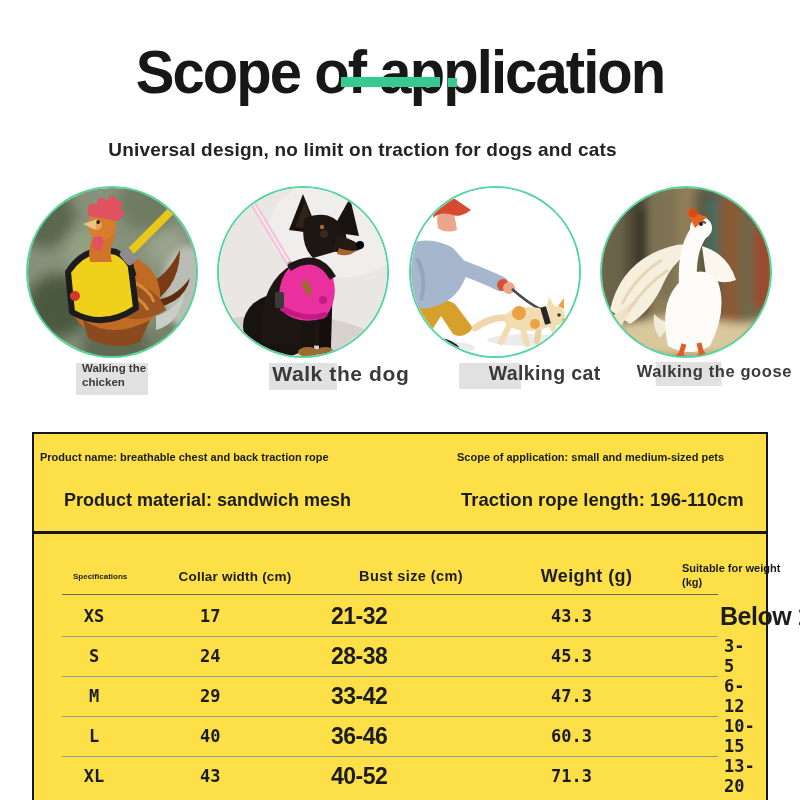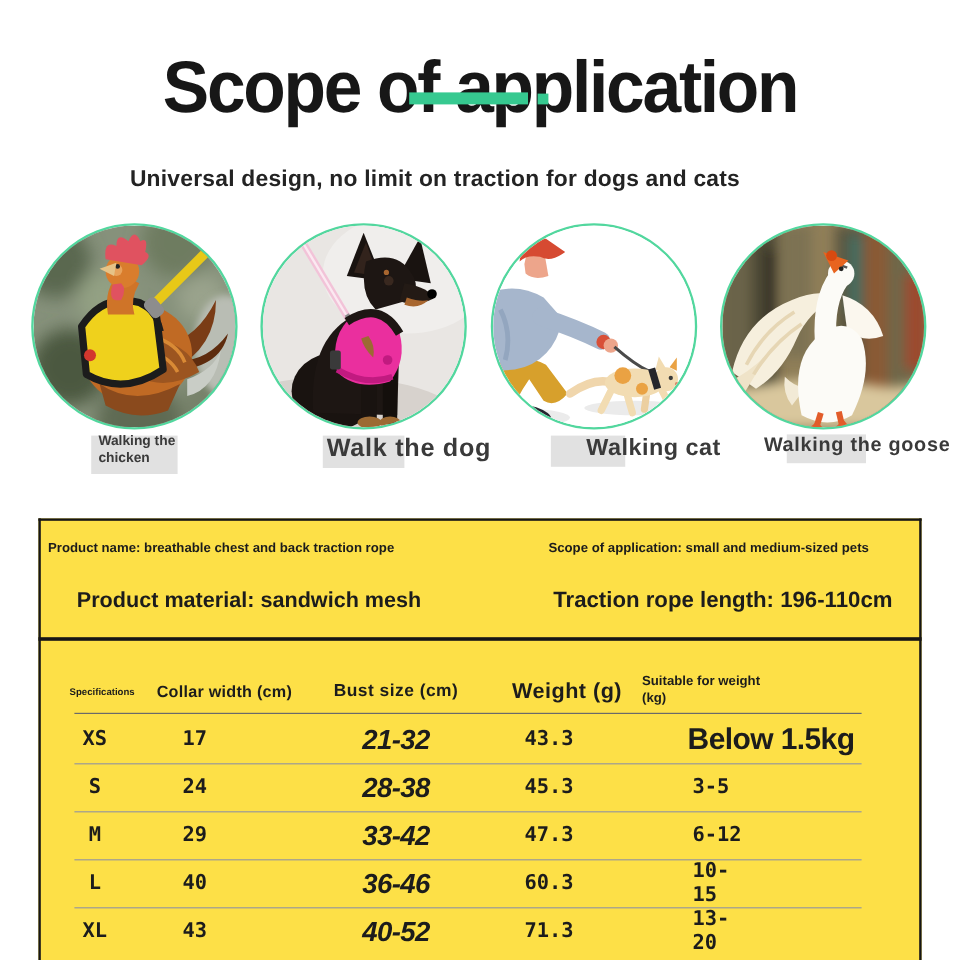--- a/index.html
+++ b/index.html
@@ -39,39 +39,39 @@
   
   .spec-table{position:absolute;left:32px;top:432px;width:736px;height:368px;
     border:2px solid #161616;border-bottom:none;box-sizing:border-box;background:#fde047;}
   .pi{position:absolute;font-weight:700;white-space:nowrap;}
   .pi-name{left:6px;top:17px;font-size:11px;}
   .pi-scope{left:423px;top:17px;font-size:11px;}
   .pi-material{left:30px;top:56px;font-size:18px;}
   .pi-length{left:427px;top:55px;font-size:18.5px;}
   .divider{position:absolute;left:-2px;top:97px;width:736px;height:3px;background:#161616;}
 
-  .shead,.srow{position:absolute;left:0;width:587px;display:grid;
-    grid-template-columns:90px 126px 160px 125px auto;align-items:center;}
+  .shead,.srow{position:absolute;left:15px;width:587px;display:grid;
+    grid-template-columns:90px 126px 160px 125px auto;align-items:center;gap:33px;}
   .shead{top:121px;height:42px;}
   .h-spec{font-size:8px;font-weight:700;padding-left:24px;}
   .h-collar{font-size:13.5px;font-weight:700;text-align:center;letter-spacing:.2px;}
   .h-bust{font-size:14.5px;font-weight:700;text-align:center;letter-spacing:.4px;}
   .h-weight{font-size:18px;font-weight:800;text-align:center;letter-spacing:.4px;}
   .h-suit{font-size:11px;font-weight:700;width:120px;line-height:1.25;}
   .h-suit .l2{display:block;text-align:left;}
 
   .headline{position:absolute;left:28px;top:160px;width:656px;height:1px;background:#6a6a6a;}
   .rsep{position:absolute;left:28px;width:656px;height:1px;background:#9a9a9a;}
 
   .srow{height:40px;}
   .mono{font-family:"DejaVu Sans Mono","Liberation Mono",monospace;font-weight:700;}
   .c-size{text-align:center;font-size:17px;}
   .c-collar{padding-left:28px;font-size:17px;}
-  .c-bust{text-align:center;font-size:23px;font-weight:700;letter-spacing:-.5px;
-    font-family:"Liberation Sans",sans-serif;font-style:italic;}
+  .c-bust{font-size:23px;font-weight:700;letter-spacing:-.5px;
+    font-family:"Liberation Sans",sans-serif;}
   .c-weight{padding-left:27px;font-size:17px;}
   .c-suit{padding-left:42px;font-size:17px;}
   .row-0 .c-suit{font-family:"Liberation Sans",sans-serif;font-weight:800;font-size:25px;
     letter-spacing:-.5px;padding-left:38px;white-space:nowrap;}
 </style>
 </head>
 <body>
 
 <main>
 

